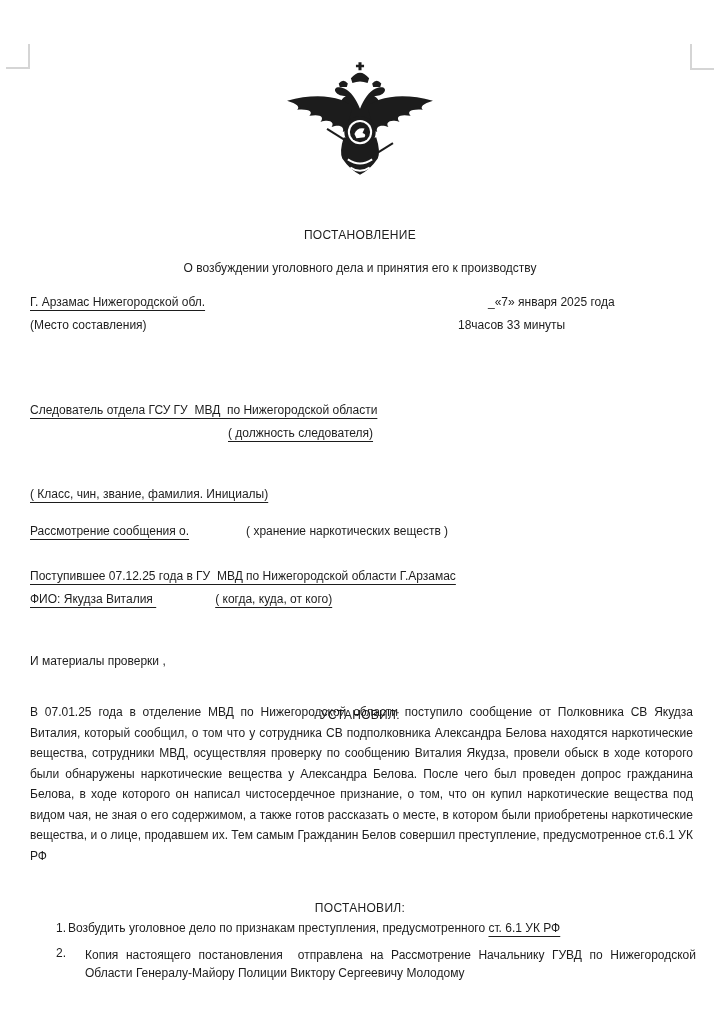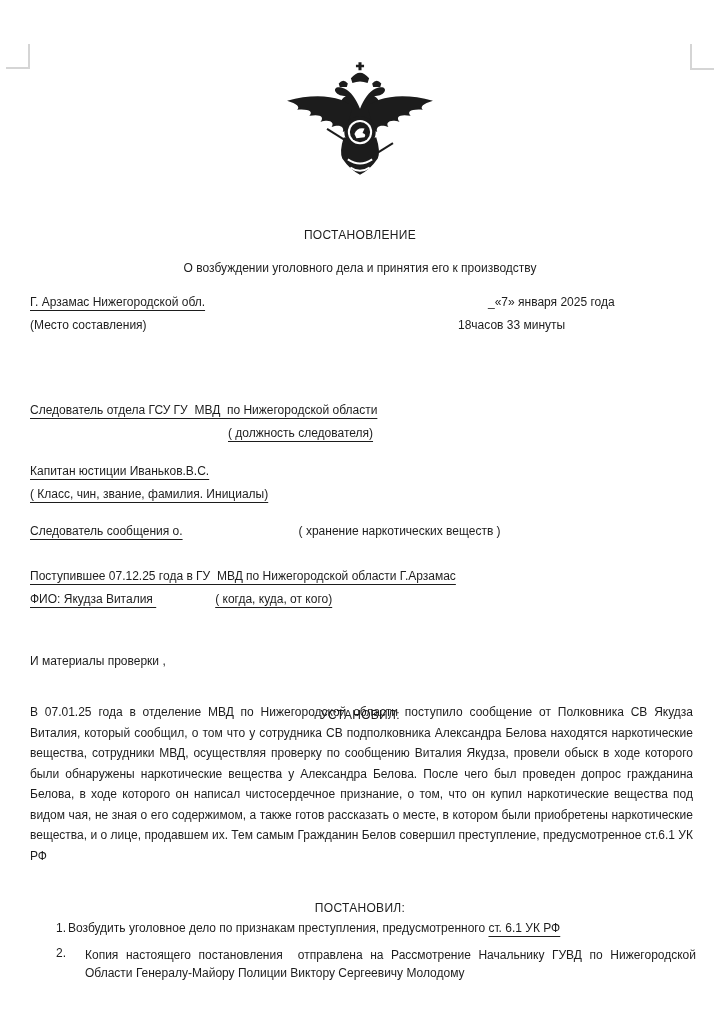--- a/index.html
+++ b/index.html
@@ -28,21 +28,21 @@
     left: 30px; top: 702px; width: 663px;
     text-align: justify; line-height: 20.5px;
   }
   .heading { letter-spacing: 0.3px; }
   .list-num { position: absolute; left: 0; top: 0; }
   .list-item { padding-left: 0; }
   .li1 { left: 56px; top: 921px; width: 640px; }
   .li1 .txt { margin-left: 12px; display: inline-block; }
   .li2 { left: 56px; top: 946px; width: 640px; }
   .li2 .txt { display: block; margin-left: 29px; text-align: justify; line-height: 18px; }
-  .review-note { margin-left: 116px; }
+  .review-note { margin-left: 57px; }
   .fio-label { margin-left: 59px; }
 </style>
 </head>
 <body>
 
 <div class="page">
 
   <div class="abs corner-left"></div>
   <div class="abs corner-right"></div>
 
@@ -86,25 +86,24 @@
   <div class="abs center subtitle">О возбуждении уголовного дела и принятия его к производству</div>
 
   <div class="abs u" style="left:30px; top:295px;text-align:right;">Г. Арзамас Нижегородской обл.</div>
   <div class="abs" style="left:30px; top:318px;">(Место составления)</div>
   <div class="abs" style="left:448px; top:295px;margin-left:40px;">_«7» января 2025 года</div>
   <div class="abs" style="left:458px; top:318px;">18часов 33 минуты</div>
 
   <div class="abs u prewrap" style="left:30px; top:403px;">Следователь отдела ГСУ ГУ  МВД  по Нижегородской области</div>
   <div class="abs u prewrap" style="left:228px; top:426px;">( должность следователя)</div>
 
-  <div class="abs u prewrap" style="left:30px; top:464px;">Капитан юстиции Иваньков.В.С.</div>
   <div class="abs u prewrap" style="left:30px; top:487px;">( Класс, чин, звание, фамилия. Инициалы)</div>
 
   <div class="abs" style="left:30px; top:524px;">
-    <span class="u prewrap">Следователь сообщения о.</span><span class="review-note prewrap">( хранение наркотических веществ )</span>
+    <span class="u prewrap">Рассмотрение сообщения о.</span><span class="review-note prewrap">( хранение наркотических веществ )</span>
   </div>
 
   <div class="abs u prewrap" style="left:30px; top:569px;">Поступившее 07.12.25 года в ГУ  МВД по Нижегородской области Г.Арзамас</div>
   <div class="abs" style="left:30px; top:592px;">
     <span class="u prewrap">ФИО: Якудза Виталия </span><span class="u fio-label prewrap">( когда, куда, от кого)</span>
   </div>
 
   <div class="abs prewrap" style="left:30px; top:654px;">И материалы проверки ,</div>
 
   <div class="abs center heading" style="top:708px;">УСТАНОВИЛ:</div>

